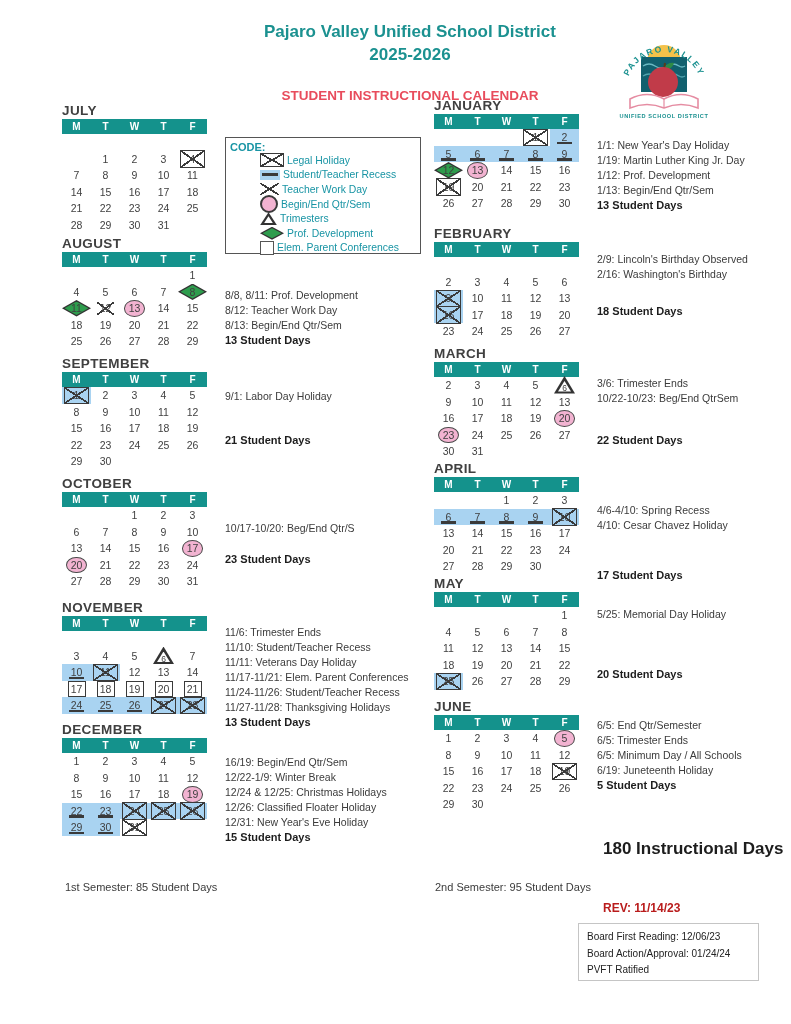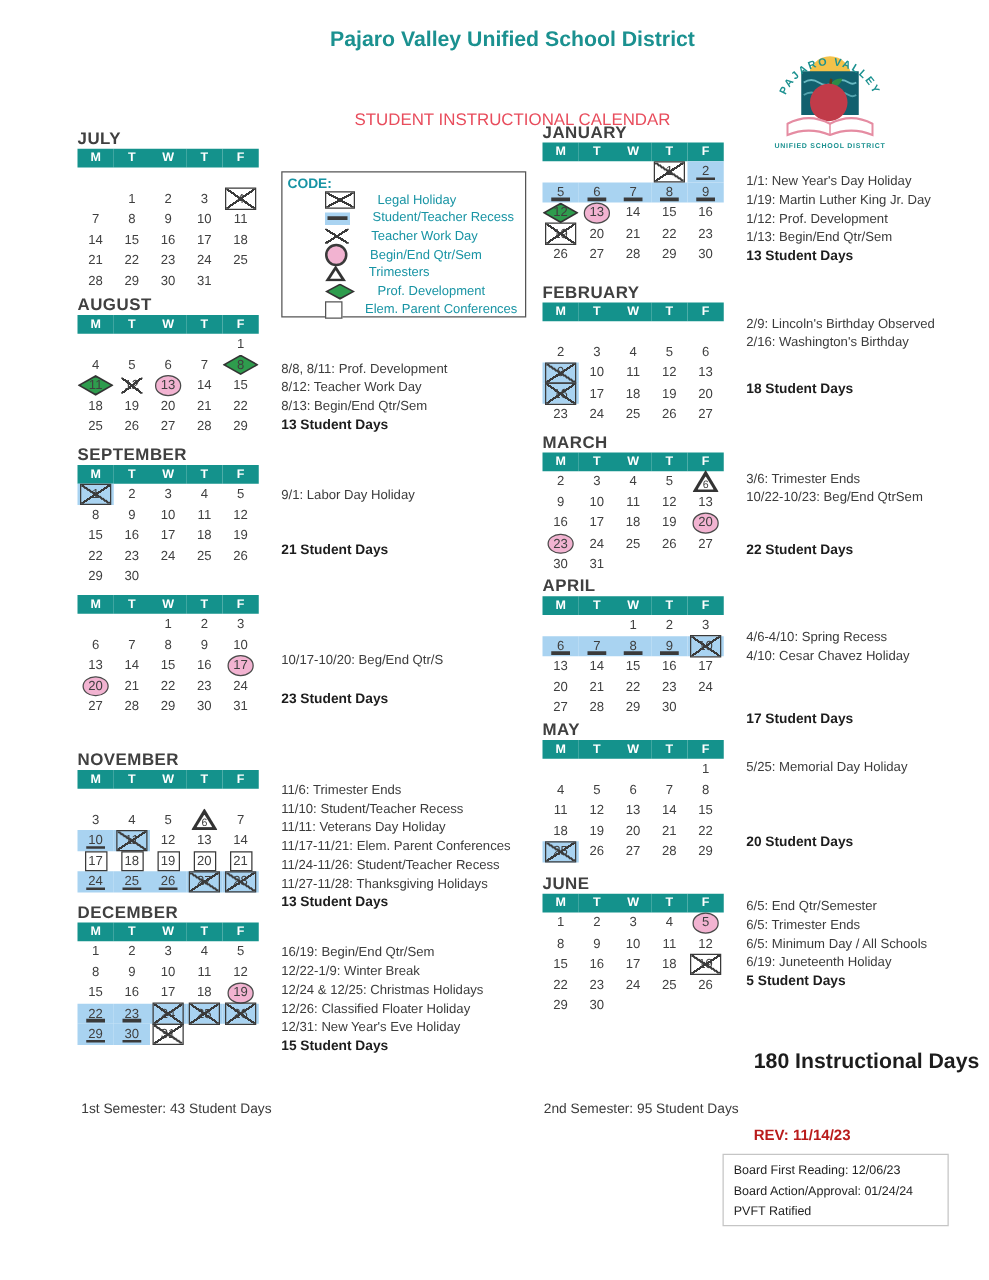--- a/index.html
+++ b/index.html
@@ -7,21 +7,21 @@
     --x:linear-gradient(to top right, transparent calc(50% - 0.9px), #3a3a3a calc(50% - 0.9px) calc(50% + 0.9px), transparent calc(50% + 0.9px)),
         linear-gradient(to bottom right, transparent calc(50% - 0.9px), #3a3a3a calc(50% - 0.9px) calc(50% + 0.9px), transparent calc(50% + 0.9px));
   }
   html,body{margin:0;padding:0;}
   .page{position:relative;width:791px;height:1024px;background:#ffffff;overflow:hidden;
         font-family:"Liberation Sans",sans-serif;}
   
   .title-block{position:absolute;left:215px;top:22px;width:390px;text-align:center;color:#1B9190;font-weight:bold;}
   .title-line1{font-size:17px;}
   .title-line2{font-size:17px;margin-top:3px;}
-  .subtitle{position:absolute;left:215px;top:88px;width:390px;text-align:center;color:#E84C5C;font-weight:normal;font-size:13.5px;}
+  .subtitle{position:absolute;left:215px;top:88px;width:390px;text-align:center;color:#E84C5C;font-weight:bold;font-size:13.5px;}
   .logo{position:absolute;left:610px;top:20px;width:108px;height:100px;}
   
   .month{position:absolute;width:420px;}
   .mname{font-size:13.5px;font-weight:bold;color:#404040;letter-spacing:.4px;height:16px;}
   .cal{display:grid;grid-template-columns:repeat(5,29px);}
   .dow{background:var(--teal);color:#fff;font-weight:bold;font-size:10px;height:15px;line-height:15px;text-align:center;}
   .day{position:relative;height:16.5px;line-height:16.5px;text-align:center;font-size:10.5px;color:#3f3f3f;}
   .day span{position:relative;z-index:2;}
   .m-recess{background:#A9D3F1;}
   .m-recess::after{content:"";position:absolute;left:7px;right:7px;bottom:1.5px;height:2.4px;background:#3a3a3a;z-index:3;}
@@ -40,21 +40,21 @@
   .m-trimester::after{content:"";position:absolute;top:4px;bottom:2px;left:8px;right:8px;background:#fff;
      clip-path:polygon(50% 0,100% 100%,0 100%);z-index:1;}
   .m-trimester span{font-size:8.5px;top:2px;}
   .m-conf::before{content:"";position:absolute;top:0;bottom:0.5px;left:5.5px;right:5.5px;border:1.5px solid #3a3a3a;z-index:1;}
   
   .notes{position:absolute;left:163px;width:215px;font-size:10.5px;color:#3b3b3b;line-height:15px;}
   .note-bold{font-weight:bold;color:#1d1d1d;font-size:11px;}
   
   .codebox{position:absolute;left:225px;top:137px;width:196px;height:117px;border:1.6px solid #555;box-sizing:border-box;padding:3px 4px;}
   .code-title{color:#1894A4;font-size:11px;font-weight:bold;}
-  .legend-row{display:flex;align-items:center;height:14.6px;margin-left:30px;gap:18px;}
+  .legend-row{display:flex;align-items:center;height:14.6px;margin-left:30px;gap:3px;}
   .legend-label{color:#1894A4;font-size:10.4px;white-space:nowrap;}
   .li{position:relative;flex:none;}
   .li-legal{width:22px;height:12px;border:1.6px solid #3a3a3a;background:var(--x);}
   .li-recess{width:20px;height:10px;background:#A9D3F1;}
   .li-recess::after{content:"";position:absolute;left:2px;right:2px;top:3.5px;height:3px;background:#3a3a3a;}
   .li-workday{width:19px;height:12px;background:var(--x);}
   .li-qtr{width:14px;height:14px;border:2px solid #3a3a3a;border-radius:50%;background:#F2B3D1;}
   .li-trimester{width:17px;height:13px;background:#333;clip-path:polygon(50% 0,100% 100%,0 100%);}
   .li-trimester::after{content:"";position:absolute;top:4px;left:4px;right:4px;bottom:2px;background:#fff;
      clip-path:polygon(50% 0,100% 100%,0 100%);}
@@ -71,20 +71,21 @@
      padding:5px 8px;}
   .boardbox div{font-size:10px;color:#222;line-height:16.5px;}
 </style>
 </head>
 <body>
 
 <div class="page">
 
   <div class="title-block">
     <div class="title-line1">Pajaro Valley Unified School District</div>
+    <div class="title-line2">2025-2026</div>
   </div>
   <div class="subtitle">STUDENT INSTRUCTIONAL CALENDAR</div>
 
   <div class="logo">
     <svg viewBox="0 0 108 100" width="108" height="100">
       <defs>
         <path id="arcTop" d="M 18,58 A 38,38 0 0 1 90,58"></path>
       </defs>
       <circle cx="54" cy="42" r="17" fill="#F4C24A"></circle>
       <rect x="31" y="37" width="46" height="35" fill="#11606E"></rect>
@@ -251,20 +252,21 @@
           <div class="day"><span></span></div>
           <div class="day"><span></span></div>
           <div class="day"><span></span></div>
         </div>
         <div class="notes" style="top: 33px;">
           <div>9/1: Labor Day Holiday</div>
           <div class="note-bold" style="margin-top: 29px;">21 Student Days</div>
         </div>
       </div>
       <div class="month" style="left: 62px; top: 476px;">
+        <div class="mname">OCTOBER</div>
         <div class="cal">
           <div class="dow">M</div>
           <div class="dow">T</div>
           <div class="dow">W</div>
           <div class="dow">T</div>
           <div class="dow">F</div>
           <div class="day"><span></span></div>
           <div class="day"><span></span></div>
           <div class="day"><span>1</span></div>
           <div class="day"><span>2</span></div>
@@ -621,21 +623,21 @@
           <div>6/5: End Qtr/Semester</div>
           <div>6/5: Trimester Ends</div>
           <div>6/5: Minimum Day / All Schools</div>
           <div>6/19: Juneteenth Holiday</div>
           <div class="note-bold">5 Student Days</div>
         </div>
       </div>
     </div>
 
   <div class="f-instr">180 Instructional Days</div>
-  <div class="f-sem1">1st Semester: 43 Student Days</div>
+  <div class="f-sem1">1st Semester: 85 Student Days</div>
   <div class="f-sem2">2nd Semester: 95 Student Days</div>
   <div class="f-rev">REV: 11/14/23</div>
   <div class="boardbox" id="boardbox">
       <div>Board First Reading: 12/06/23</div>
       <div>Board Action/Approval: 01/24/24</div>
       <div>PVFT Ratified</div>
     </div>
 
 </div>
 

